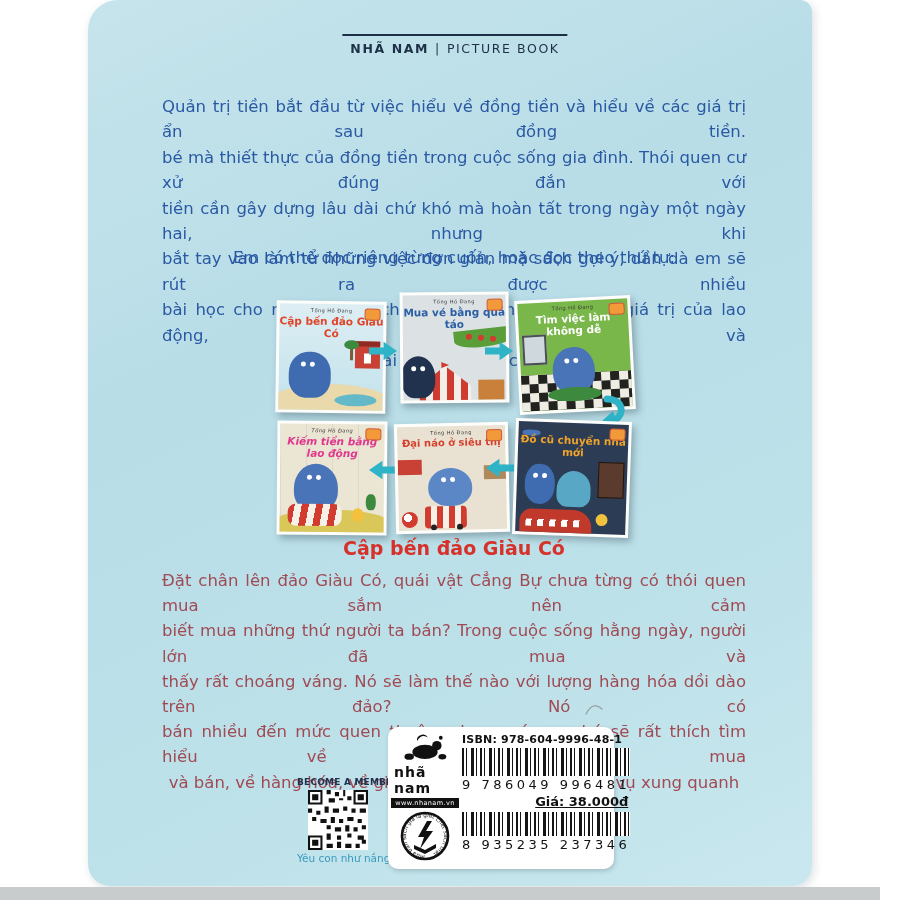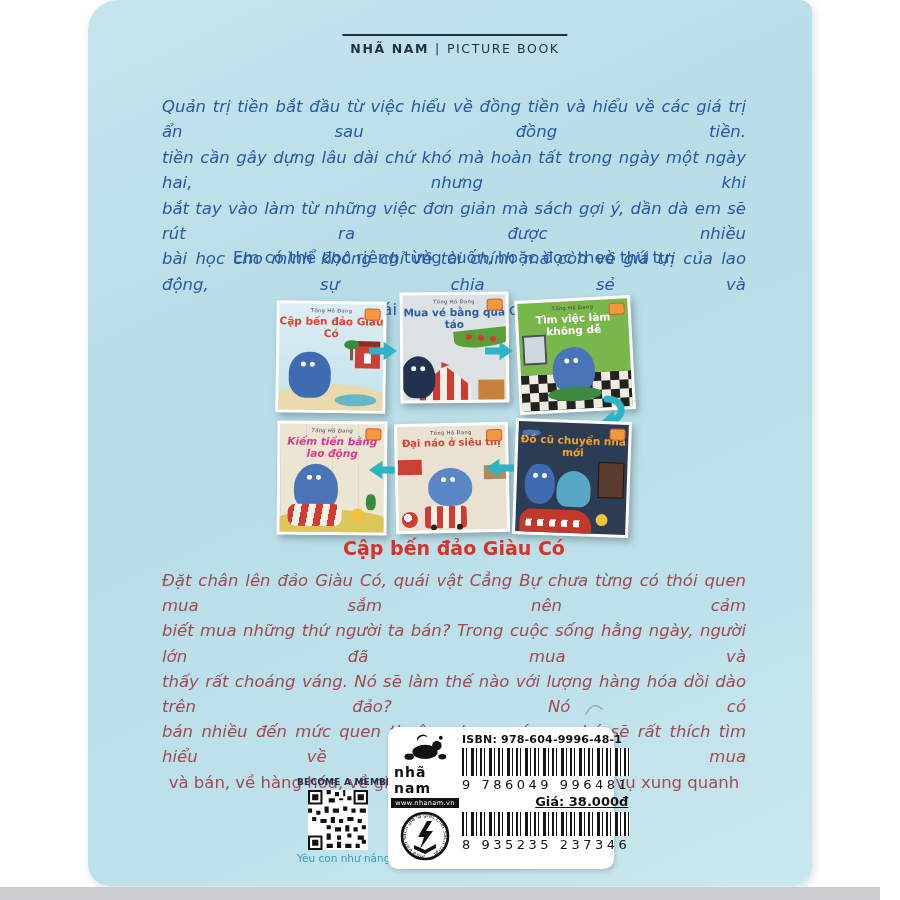--- a/index.html
+++ b/index.html
@@ -12,21 +12,21 @@
   .floor-strip{position:absolute;left:0;bottom:0;width:900px;height:13px;background:#c9cccc;}
   
   .header{position:absolute;left:455px;top:34px;transform:translateX(-50%);
           border-top:2px solid #1e3047;padding:5px 8px 0 8px;white-space:nowrap;
           color:#1e3047;font-size:12.5px;letter-spacing:1.6px;}
   .h-brand{font-weight:bold;}
   .h-sep{margin:0 6px;color:#1e3047;}
   
   .intro{position:absolute;left:162px;top:94px;width:584px;color:#2a59a4;
          font-size:16.5px;line-height:25.4px;}
-  .jline{text-align:justify;text-align-last:justify;font-style:italic;}
+  .jline{text-align:justify;text-align-last:justify;}
   .cline{text-align:center;text-align-last:center;}
   .q-block{position:absolute;left:162px;top:245px;width:584px;color:#2a59a4;
            font-size:16.5px;line-height:26px;text-align:center;}
   .q-series{font-weight:bold;font-style:italic;}
   
   .cover{position:absolute;background:#fdfdfb;padding:3px;
          box-shadow:3px 4px 7px rgba(40,60,75,.35);}
   .face{position:relative;width:100%;height:100%;overflow:hidden;}
   .c-author{position:relative;z-index:4;font-size:6px;text-align:center;color:#3a3a3a;
             padding-top:3px;letter-spacing:.5px;transform:scale(.85);}
@@ -79,20 +79,21 @@
 <div class="canvas">
   <div class="sheet"></div>
   <div class="floor-strip"></div>
 
   <div class="header">
     <span class="h-brand">NHÃ NAM</span><span class="h-sep">|</span><span class="h-label">PICTURE BOOK</span>
   </div>
 
   <div class="intro">
     <div class="jline">Quản trị tiền bắt đầu từ việc hiểu về đồng tiền và hiểu về các giá trị ẩn sau đồng tiền.</div>
+    <div class="jline">bé mà thiết thực của đồng tiền trong cuộc sống gia đình. Thói quen cư xử đúng đắn với</div>
     <div class="jline">tiền cần gây dựng lâu dài chứ khó mà hoàn tất trong ngày một ngày hai, nhưng khi</div>
     <div class="jline">bắt tay vào làm từ những việc đơn giản mà sách gợi ý, dần dà em sẽ rút ra được nhiều</div>
     <div class="jline">bài học cho mình không chỉ về tài chính mà còn về giá trị của lao động, sự chia sẻ và</div>
     <div class="cline">thái độ sống tích cực.</div>
   </div>
 
   <div class="q-block">
     <div>Em có thể đọc riêng từng cuốn, hoặc đọc theo thứ tự:</div>
   </div>
 

